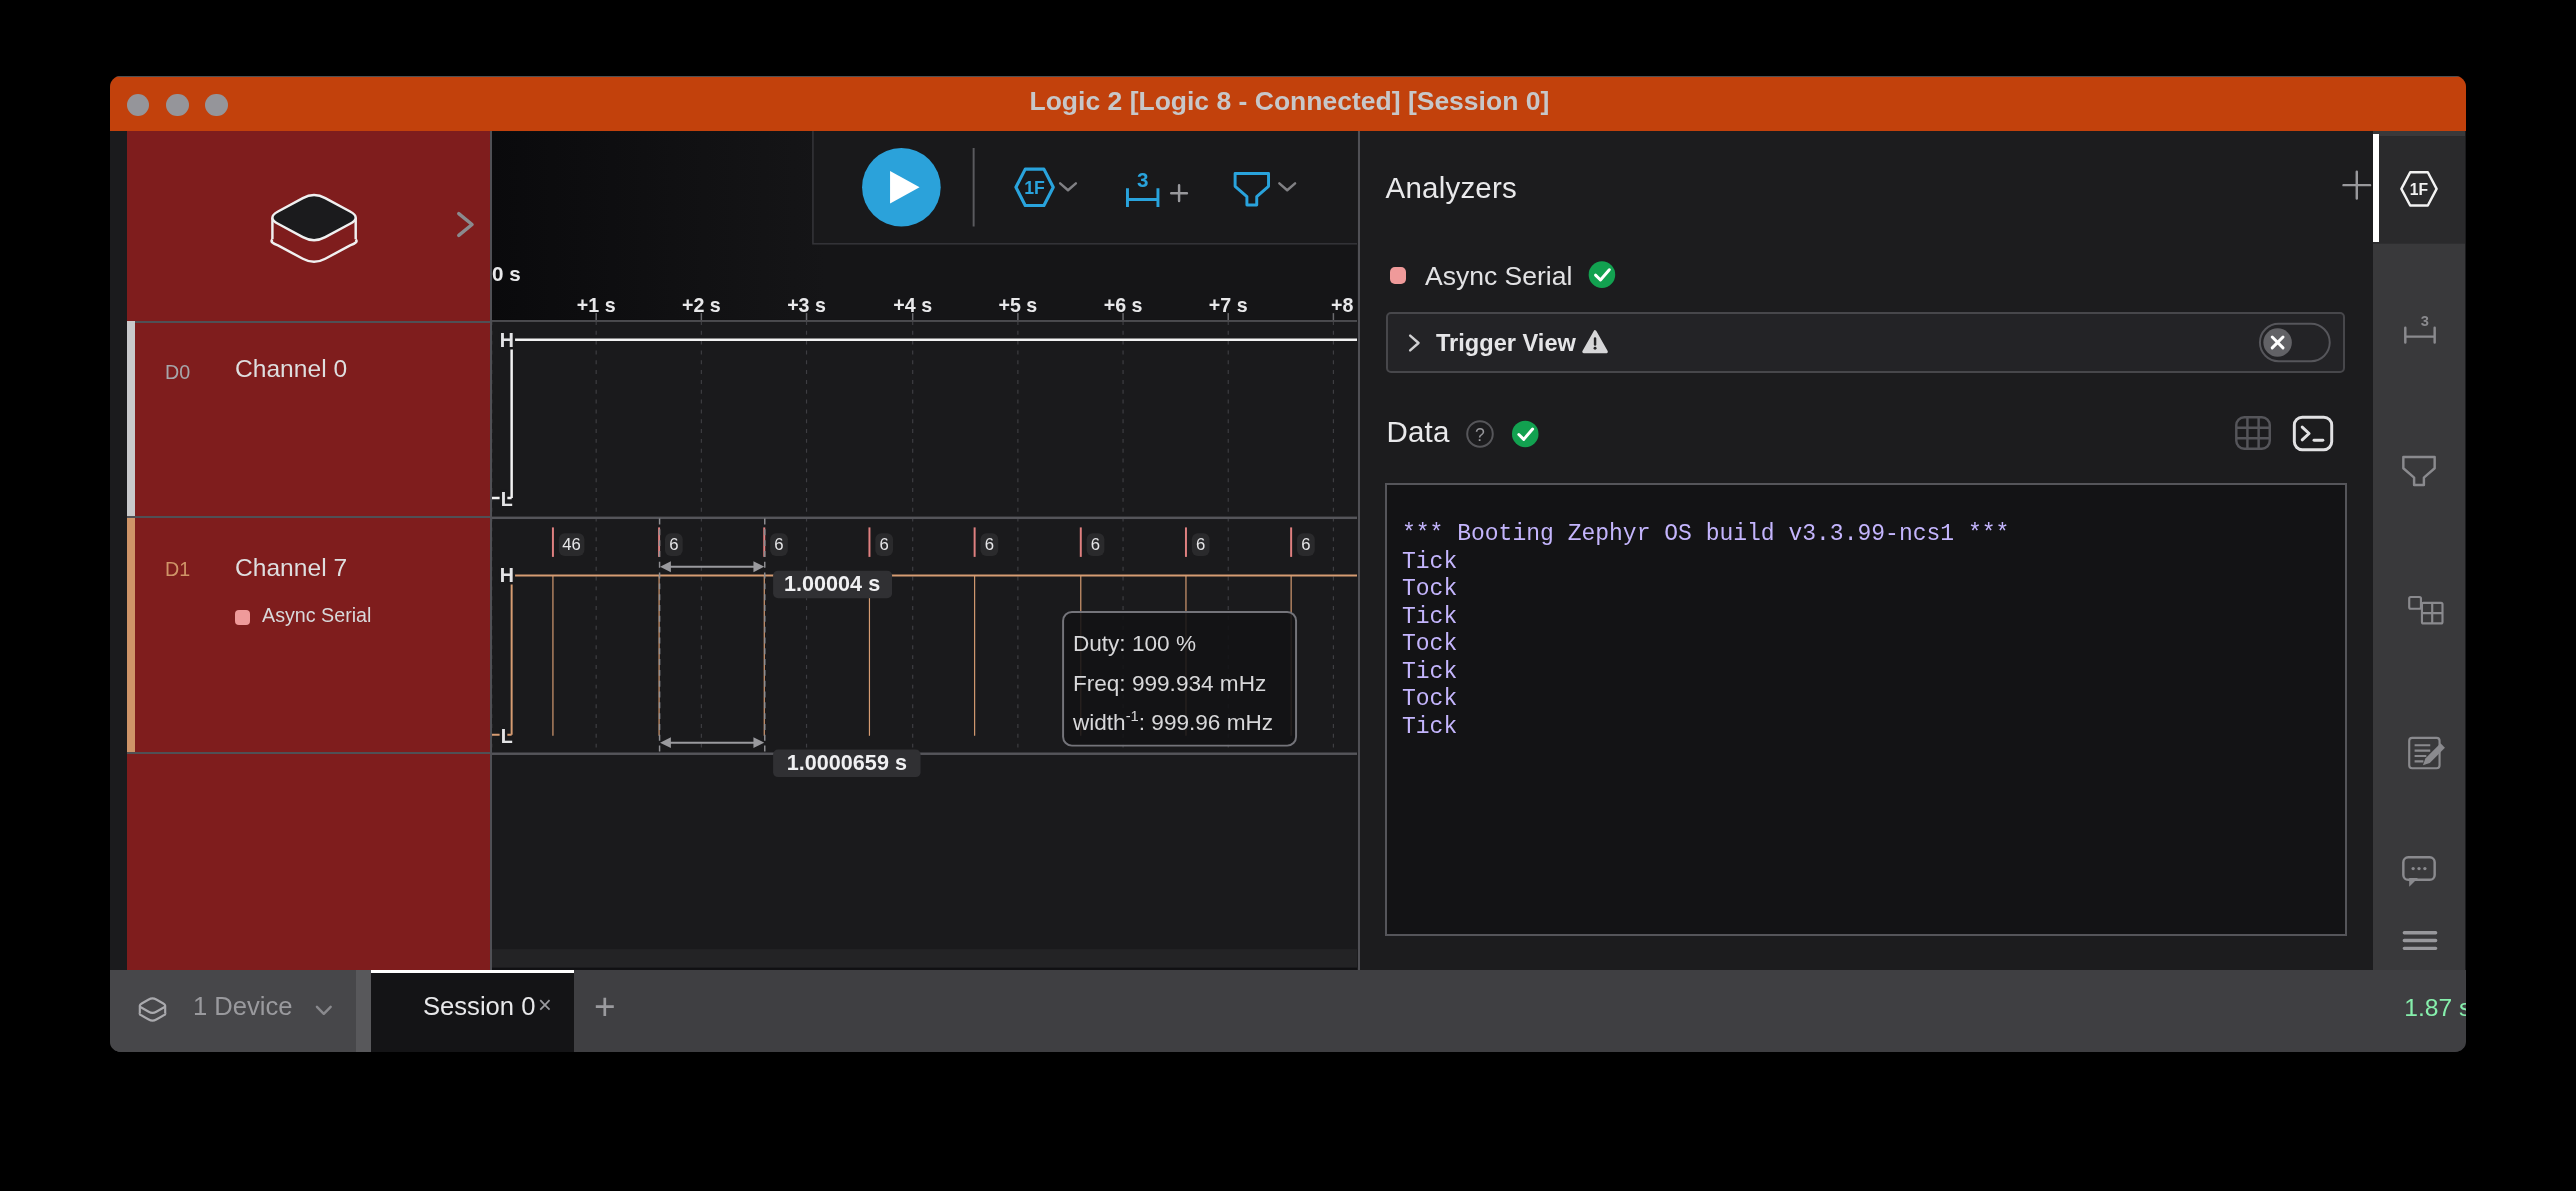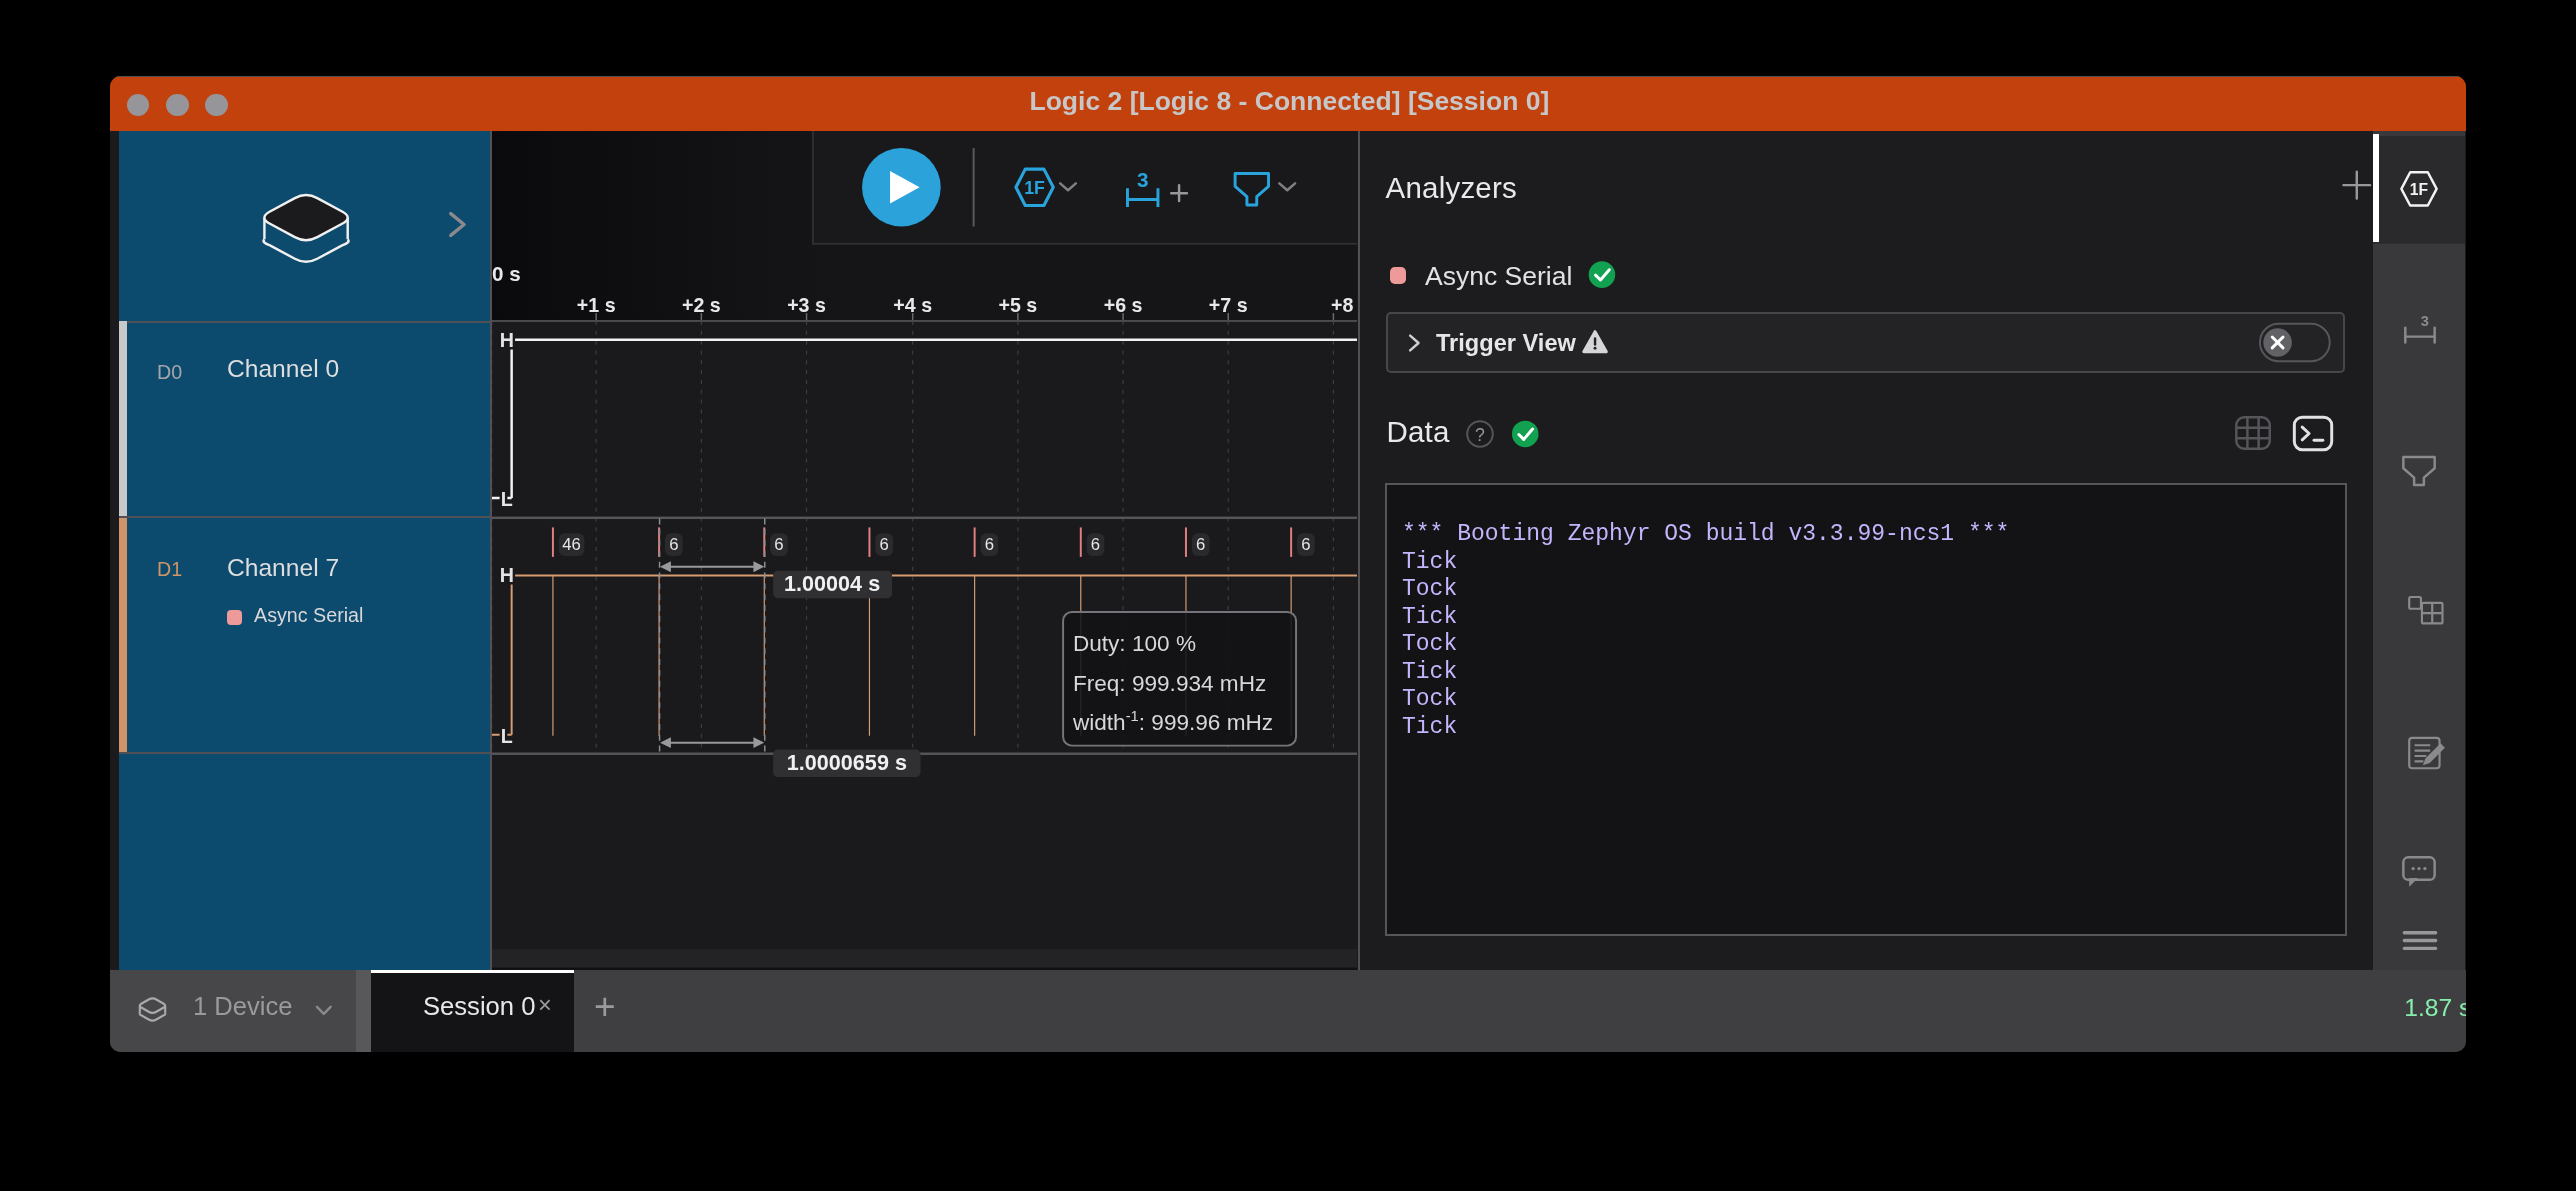--- a/index.html
+++ b/index.html
@@ -9,21 +9,21 @@
   #win { position:absolute; left:110px; top:76px; width:2356px; height:976px;
     background:#1b1b1d; border-radius:10.8px; overflow:hidden; }
   
   #titlebar { position:absolute; left:0; top:0; width:2356px; height:55px;
     background:#c2410c; border-top:1px solid #505052; }
   .light { position:absolute; top:16.7px; width:22.6px; height:22.6px; border-radius:50%;
     background:#95959a; }
   #title { position:absolute; left:2.9px; top:0; width:2353px; height:55px;
     line-height:49px; text-align:center; color:#c7c7c9; font-size:26.5px; font-weight:700; }
   
-  #sidebar { position:absolute; left:9px; top:55px; width:381px; height:839px; background:#0c4a6e; }
+  #sidebar { position:absolute; left:17px; top:55px; width:381px; height:839px; background:#7f1d1d; }
   #wave { position:absolute; left:381px; top:55px; width:866px; height:839px; background:#1a1a1c; }
   #panel { position:absolute; left:1250px; top:55px; width:1014px; height:839px; background:#1c1c1e; }
   #strip { position:absolute; left:2263px; top:55px; width:92px; height:839px; background:#39393b; }
   .vdiv { position:absolute; top:55px; height:839px; width:2px; background:#505055; }
   
   .rowdiv { position:absolute; height:2px; background:#505055; }
   .chanstrip { position:absolute; left:0; width:7.9px; }
   .dlabel { position:absolute; left:38px; font-size:19.7px; color:#a6a6aa; }
   .chname { position:absolute; left:108px; font-size:24.6px; color:#dededf; }
   

